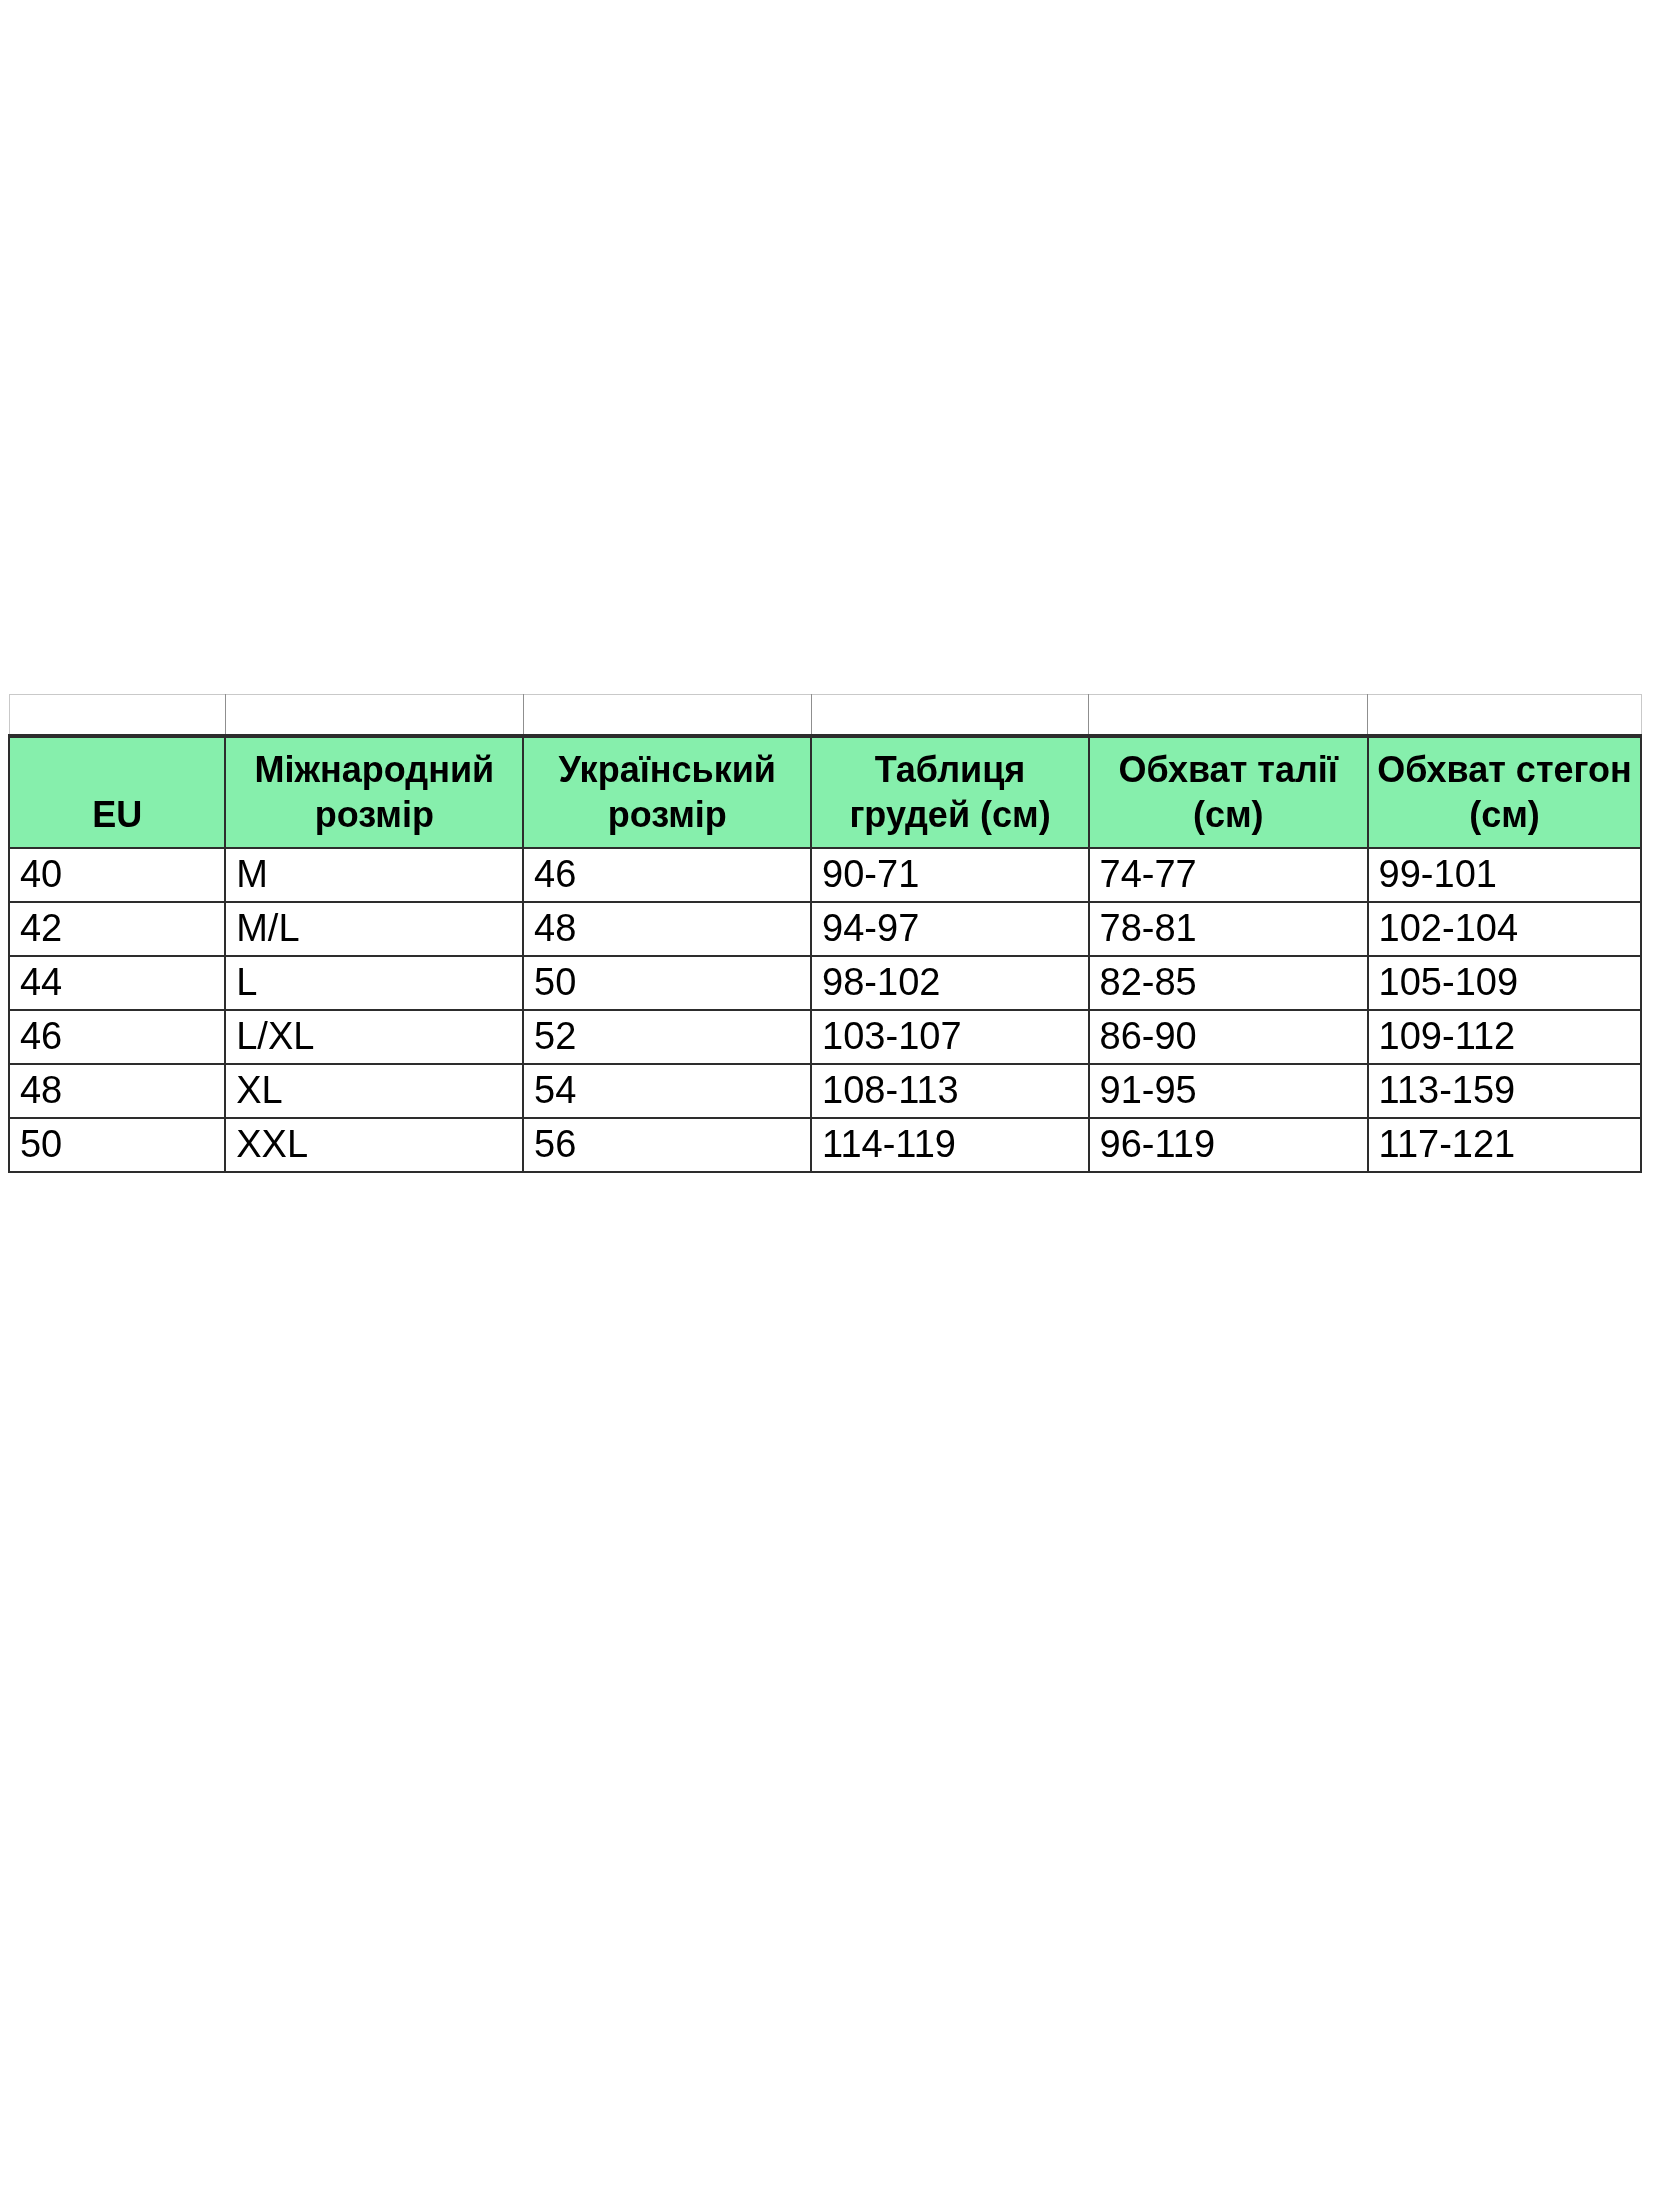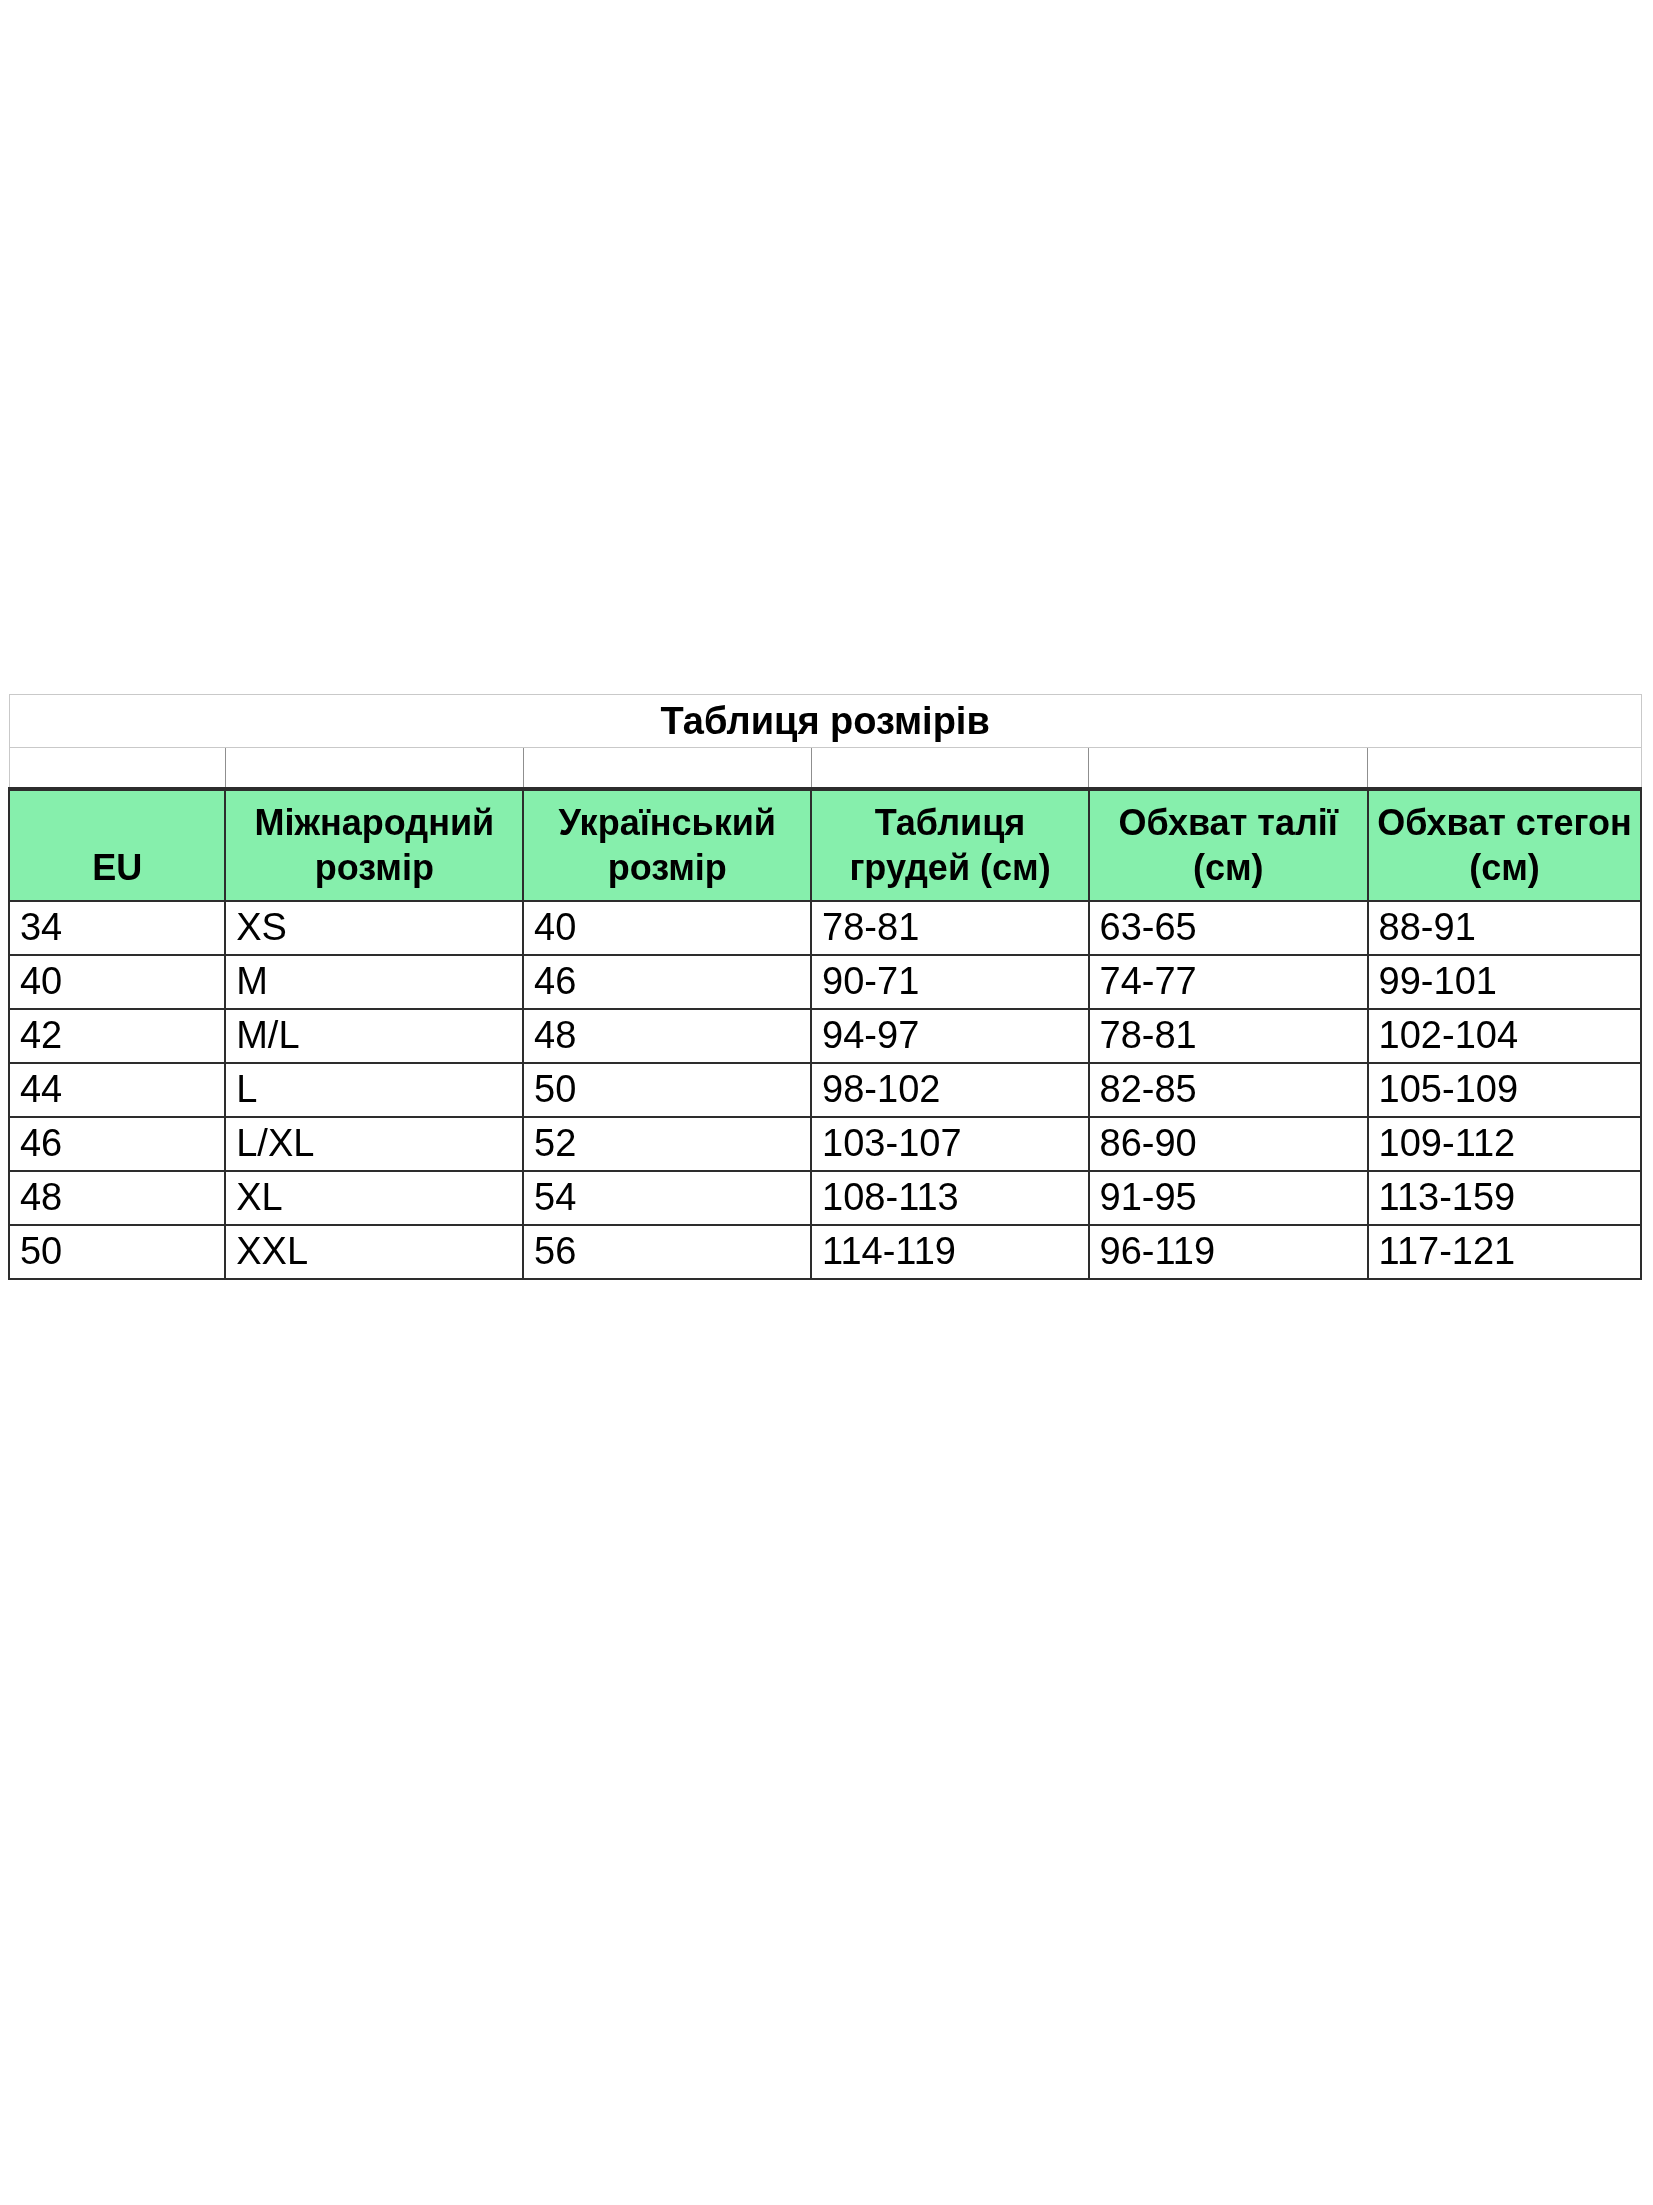--- a/index.html
+++ b/index.html
@@ -77,49 +77,38 @@
   <table class="size-table">
     <colgroup>
       <col style="width:13.25%">
       <col style="width:18.25%">
       <col style="width:17.65%">
       <col style="width:17.00%">
       <col style="width:17.10%">
       <col style="width:16.75%">
     </colgroup>
     <thead>
-      <tr class="title-row">
-        <td colspan="6">Таблиця розмірів</td>
-      </tr>
       <tr class="spacer-row">
         <td></td>
         <td></td>
         <td></td>
         <td></td>
         <td></td>
         <td></td>
       </tr>
       <tr class="header-row">
         <th>EU</th>
         <th>Міжнародний розмір</th>
         <th>Український розмір</th>
         <th>Таблиця грудей (см)</th>
         <th>Обхват талії (см)</th>
         <th>Обхват стегон (см)</th>
       </tr>
     </thead>
     <tbody class="data-body" id="table-body">
-        <tr>
-          <td>34</td>
-          <td>XS</td>
-          <td>40</td>
-          <td>78-81</td>
-          <td>63-65</td>
-          <td>88-91</td>
-        </tr>
         <tr>
           <td>40</td>
           <td>M</td>
           <td>46</td>
           <td>90-71</td>
           <td>74-77</td>
           <td>99-101</td>
         </tr>
         <tr>
           <td>42</td>

